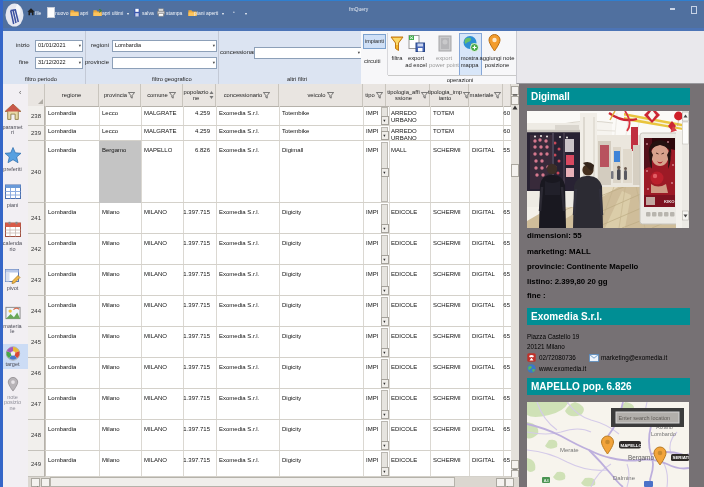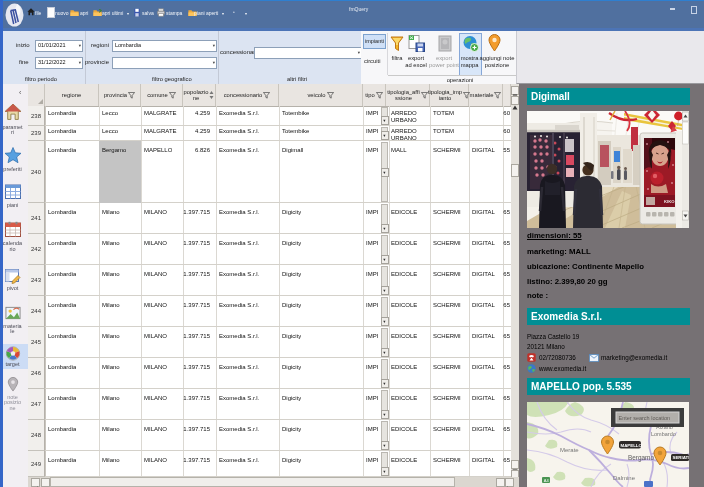--- a/index.html
+++ b/index.html
@@ -646,25 +646,25 @@
 <path d="M146 15 l4 4.5 l-6.5 2 Z" fill="#d8404a"></path>
 
 <rect x="149" y="20" width="6" height="97" fill="#f3f1ec"></rect>
 <rect x="155" y="0" width="7" height="117" fill="#eceae5"></rect>
 <rect x="155.5" y="1" width="6" height="9" fill="#f6f5f2" stroke="#b5b2ab" stroke-width="0.6"></rect>
 <path d="M158.5 3.5 l2 3 h-4 Z" fill="#444"></path>
 <rect x="155.5" y="100" width="6" height="9" fill="#f6f5f2" stroke="#b5b2ab" stroke-width="0.6"></rect>
 <path d="M158.5 106.5 l2 -3 h-4 Z" fill="#444"></path>
 <rect x="155.5" y="11" width="6" height="22" fill="#fdfdfc" stroke="#c5c2bb" stroke-width="0.6"></rect>
 </svg>
-<div class="a info" style="top:232px;text-decoration:underline;">dimensioni: 55</div>
+<div class="a info" style="top:232px;">dimensioni: 55</div>
 <div class="a info" style="top:248px;">marketing: MALL</div>
-<div class="a info" style="top:262.5px;">ubicazione: Continente Mapello</div>
+<div class="a info" style="top:262.5px;">provincie: Continente Mapello</div>
 <div class="a info" style="top:277.5px;">listino: 2.399,80 20 gg</div>
-<div class="a info" style="top:292px;">note :</div>
+<div class="a info" style="top:292px;">fine :</div>
 <div class="a teal" style="top:308px;">Exomedia S.r.l.</div>
 <div class="a addr" style="top:332.5px;">Piazza Castello 19</div>
 <div class="a addr" style="top:343px;">20121 Milano</div>
 
 <svg class="a" style="left:527px;top:353px;" width="9" height="9" viewBox="0 0 9 9">
     <rect x="0.3" y="0.3" width="8.4" height="8.4" rx="1.5" fill="#c03028"></rect>
     <path d="M2 3 Q4.5 1.2 7 3 L6 4.5 L4.5 4 L3 4.5 Z M4.5 4.8 L2.5 7.5 H6.5 Z" fill="#fff"></path>
   </svg>
 <svg class="a" style="left:589px;top:353.5px;" width="10" height="8" viewBox="0 0 10 8">
     <rect x="0.4" y="0.4" width="9.2" height="7.2" fill="#eef4fb" stroke="#5588bb" stroke-width="0.8"></rect>
@@ -672,21 +672,21 @@
   </svg>
 <svg class="a" style="left:527px;top:364px;" width="9" height="9" viewBox="0 0 9 9">
     <circle cx="4.5" cy="4.5" r="4.2" fill="#3a78c8"></circle>
     <path d="M1.2 3 Q3 1.5 4.5 2.5 Q5.5 3.5 4 4.5 Q2.5 5 2 6.5 Q1 5 1.2 3 Z" fill="#58b858"></path>
     <path d="M5.5 5 Q7.5 4.8 8 6 Q7 7.8 5.8 8 Q5 6.5 5.5 5 Z" fill="#58b858"></path>
   </svg>
 
 <div class="a addr" style="left:539px;top:354px;">02/72080736</div>
 <div class="a addr" style="left:601px;top:354px;">marketing@exomedia.it</div>
 <div class="a addr" style="left:539px;top:365px;">www.exomedia.it</div>
-<div class="a teal" style="top:378px;">MAPELLO pop. 5.535</div>
+<div class="a teal" style="top:378px;">MAPELLO pop. 6.826</div>
 
 <svg class="a" style="left:527px;top:402px;" width="162" height="85" viewBox="0 0 162 85">
 <rect width="162" height="85" fill="#f7f4ed"></rect>
 <g fill="#cfe1b6">
 <path d="M0 0 H42 Q36 10 22 13 Q6 17 0 13 Z"></path>
 <path d="M48 0 Q62 5 54 13 Q42 17 38 9 Q42 2 48 0 Z"></path>
 <path d="M0 20 Q13 22 11 32 Q4 38 0 36 Z"></path>
 <path d="M22 38 Q32 36 30 45 Q22 49 18 44 Z"></path>
 <path d="M0 56 Q10 58 8 68 Q3 72 0 68 Z"></path>
 <path d="M58 76 Q70 74 68 83 Q58 87 54 81 Z"></path>

